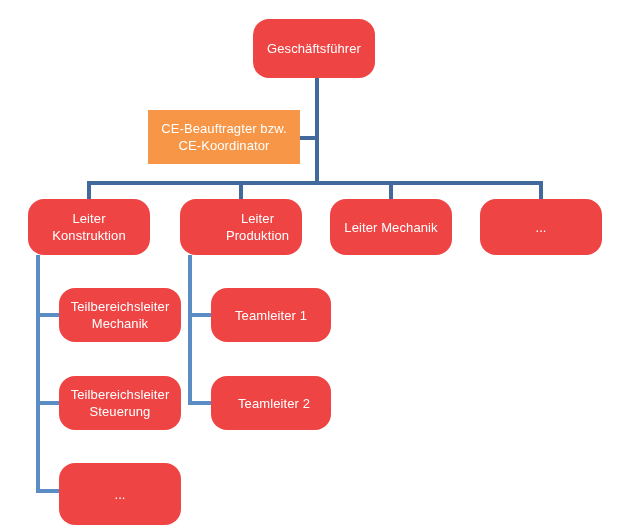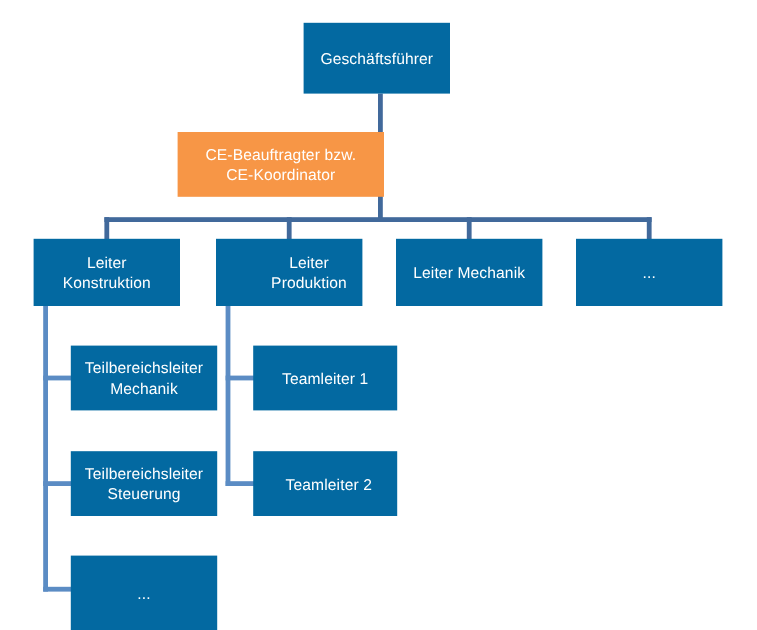--- a/index.html
+++ b/index.html
@@ -24,21 +24,21 @@
     align-items: center;
     justify-content: center;
     text-align: center;
     color: #ffffff;
     font-size: 13px;
     line-height: 17px;
     letter-spacing: 0.1px;
     padding: 2px 4px;
     z-index: 2;
   }
-  .node.blue   { background: #0369a1; }
+  .node.blue   { background: #ef4444; border-radius: 16px; }
   .node.orange { background: #f79646; }
 
   .node-label {
     display: block;
     white-space: pre-line;
   }
 
   .connector {
     position: absolute;
     background: #4f6fa1;
@@ -73,21 +73,21 @@
   <div class="connector stub" style="left:36px; top:489px; width:24px; height:4px;"></div>
 
   <div class="connector spine" style="left:188px; top:255px; width:4px; height:150px;"></div>
   <div class="connector stub" style="left:188px; top:313px; width:24px; height:4px;"></div>
   <div class="connector stub" style="left:188px; top:401px; width:24px; height:4px;"></div>
 
   <div class="node blue" style="left:253px; top:19px; width:122px; height:59px;">
     <span class="node-label">Geschäftsführer</span>
   </div>
 
-  <div class="node orange" style="left:148px; top:110px; width:172px; height:54px;">
+  <div class="node orange" style="left:148px; top:110px; width:152px; height:54px;">
     <span class="node-label">CE-Beauftragter bzw.
 CE-Koordinator</span>
   </div>
 
   <div class="node blue" style="left:28px; top:199px; width:122px; height:56px;align-items:center;">
     <span class="node-label">Leiter
 Konstruktion</span>
   </div>
 
   <div class="node blue" style="left:180px; top:199px; width:122px; height:56px;padding-left:37px;">

